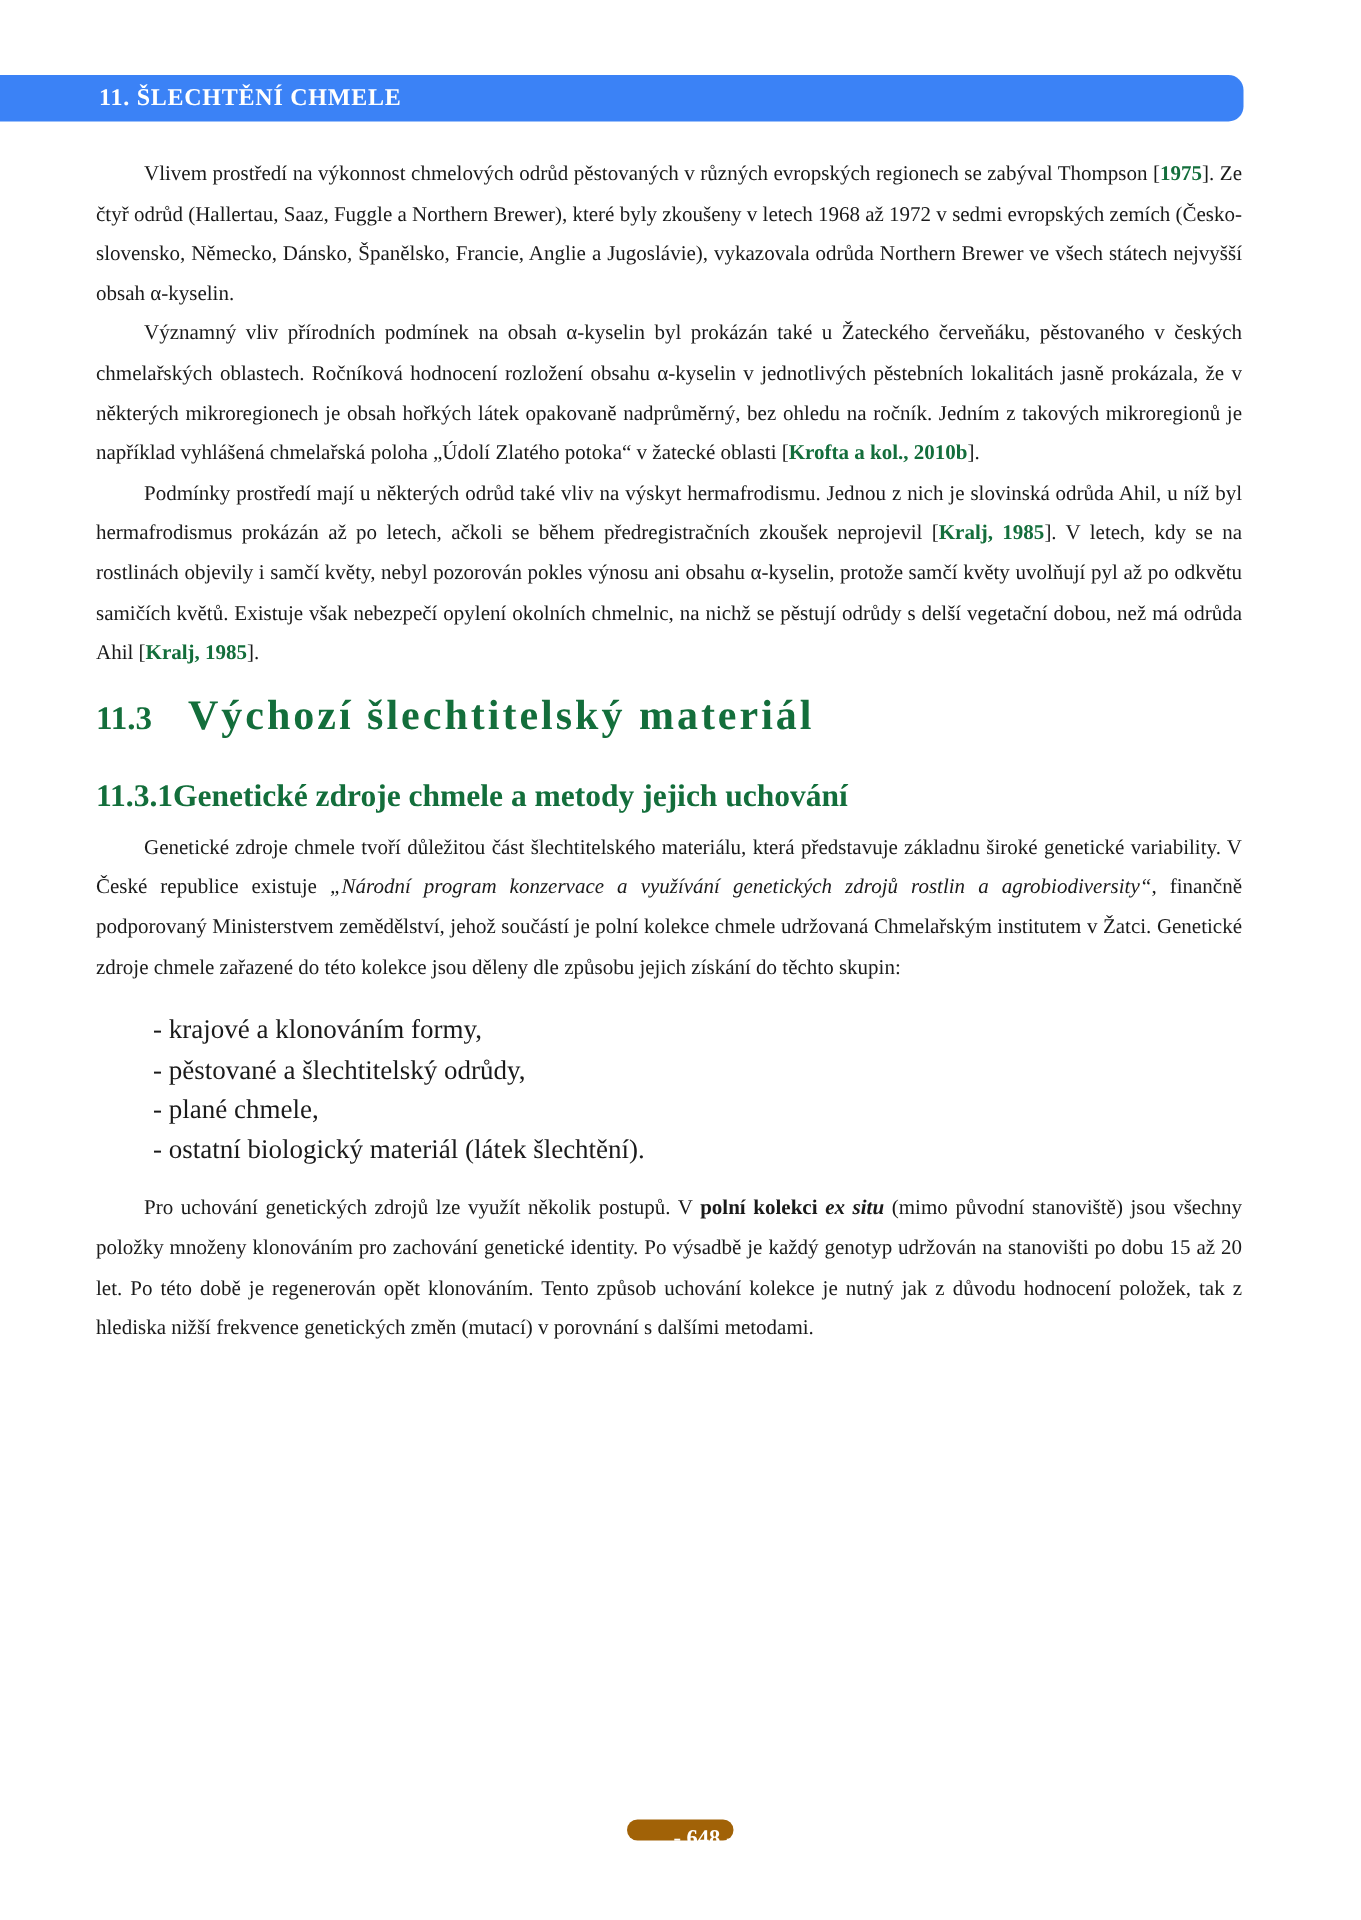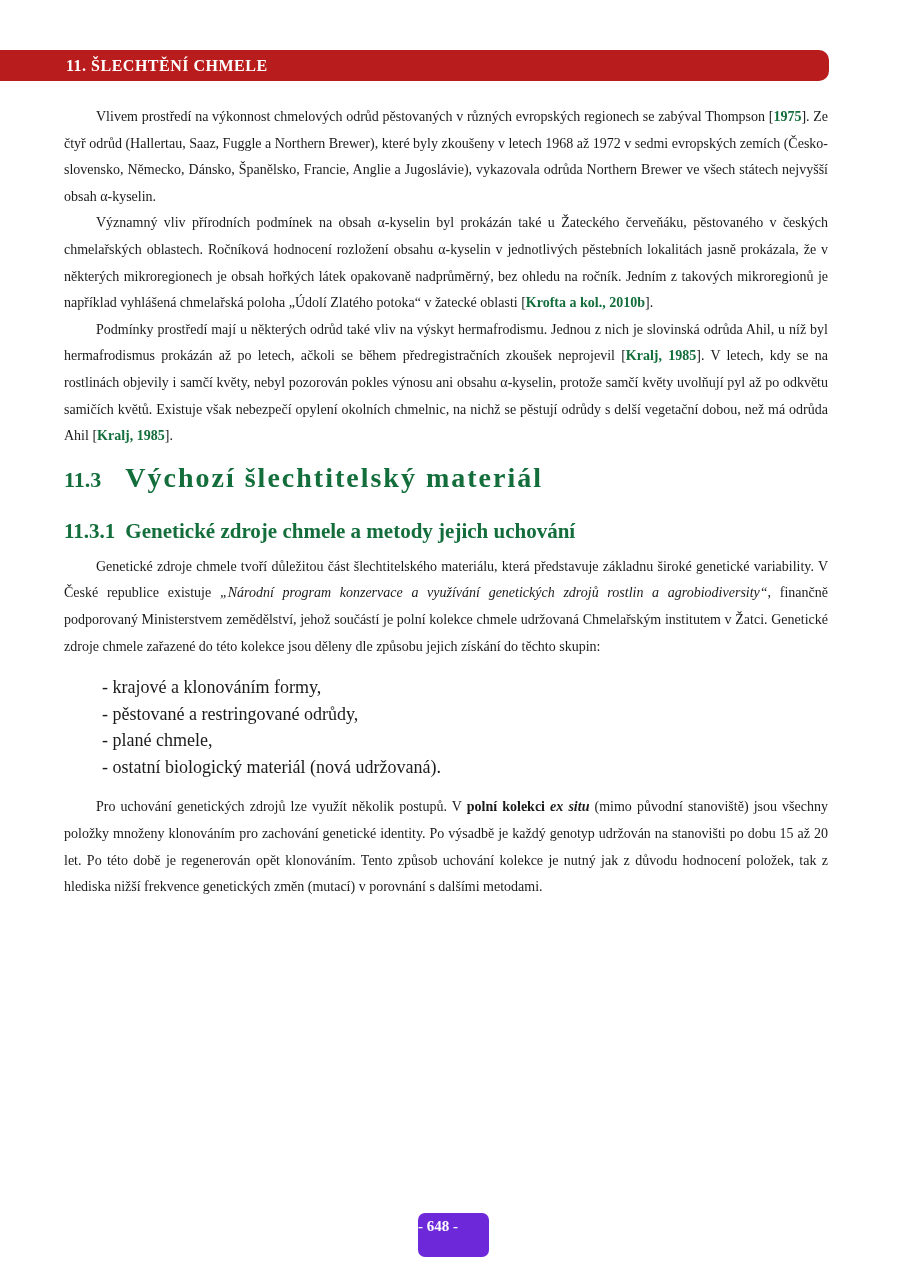--- a/index.html
+++ b/index.html
@@ -1,37 +1,37 @@
 <!DOCTYPE html>
 <html><head>
 <meta charset="utf-8">
 <style>
   html, body { margin:0; padding:0; background:#ffffff; }
   body { width:907px; height:1280px; position:relative; overflow:hidden;
          font-family:"Liberation Serif", serif; color:#1a1a1a; }
   .header-bar { position:absolute; left:0; top:50px; width:829px; height:31px;
-                background:#b91c1c; border-radius:0 10px 10px 0; }
+                background:#3b82f6; border-radius:0 10px 10px 0; }
   .header-title { position:absolute; left:66px; top:7px; color:#ffffff;
                   font-family:"Liberation Serif", serif; font-weight:bold;
                   font-size:16px; letter-spacing:0.5px; }
   .content { position:absolute; left:64px; top:104px; width:764px; }
   p { margin:0; font-size:14px; line-height:26.6px; text-align:justify; }
   p.indent { text-indent:32px; }
   .cite { color:#136e3b; font-weight:bold; }
   h2 { margin:8px 0 6px 0; color:#136e3b; font-size:28px; font-weight:bold; line-height:40px; }
   h2 .num { font-size:22px; margin-right:24px; }
   h2 .txt { letter-spacing:2px;margin-top:22px; }
   h3 { margin:16px 0 8px 0; color:#136e3b; font-size:21px; font-weight:bold; line-height:30px; }
-  h3 .num { margin-right:10px; }
+  h3 .num { }
   ul.dash { list-style:none; margin:14px 0 14px 38px; padding:0; }
   ul.dash li { font-size:18px; line-height:26.6px; }
   ul.dash li::before { content:"- "; }
-  .page-badge { position:absolute; left:418px; top:1213px; width:71px; height:44px;
-                background:#6d28d9; border-radius:7px; color:#ffffff; font-weight:bold;
-                font-size:15px; text-align:left; line-height:27px; }
+  .page-badge { position:absolute; left:418px; top:1213px; width:71px; height:14px;
+                background:#a16207; border-radius:7px; color:#ffffff; font-weight:bold;
+                font-size:15px; text-align:right; line-height:27px; }
 </style>
 </head>
 <body>
 
 <div class="header-bar">
   <span class="header-title">11. ŠLECHTĚNÍ CHMELE</span>
 </div>
 
 <div class="content">
   <p class="indent"><span>Vlivem prostředí na výkonnost chmelových odrůd pěstovaných v různých evropských regionech se zabýval Thompson [</span><span class="cite">1975</span><span>]. Ze čtyř odrůd (Hallertau, Saaz, Fuggle a Northern Brewer), které byly zkoušeny v letech 1968 až 1972 v sedmi evropských zemích (Česko­slovensko, Německo, Dánsko, Španělsko, Francie, Anglie a Jugoslávie), vykazovala odrůda Northern Brewer ve všech státech nejvyšší obsah α-kyselin.</span></p>
@@ -42,21 +42,21 @@
 
   <h2><span class="num">11.3</span><span class="txt">Výchozí šlechtitelský materiál</span></h2>
 
 
   <h3><span class="num">11.3.1</span><span>Genetické zdroje chmele a metody jejich uchování</span></h3>
 
   <p class="indent"><span>Genetické zdroje chmele tvoří důležitou část šlechtitelského materiálu, která představuje základnu široké genetické variability. V České republice existuje </span><i>„Národní program konzerva­ce a využívání genetických zdrojů rostlin a agrobiodiversity“</i><span>, finančně podporovaný Minister­stvem zemědělství, jehož součástí je polní kolekce chmele udržovaná Chmelařským institutem v Žatci. Genetické zdroje chmele zařazené do této kolekce jsou děleny dle způsobu jejich získání do těchto skupin:</span></p>
 
   <ul class="dash">
     <li>krajové a klonováním formy,</li>
-    <li>pěstované a restringované odrůdy,</li>
+    <li>pěstované a šlechtitelský odrůdy,</li>
     <li>plané chmele,</li>
-    <li>ostatní biologický materiál (nová udržovaná).</li>
+    <li>ostatní biologický materiál (látek šlechtění).</li>
   </ul>
 
   <p class="indent"><span>Pro uchování genetických zdrojů lze využít několik postupů. V </span><b>polní kolekci </b><b><i>ex situ</i></b><span> (mimo původní stanoviště) jsou všechny položky množeny klonováním pro zachování genetické identity. Po výsadbě je každý genotyp udržován na stanovišti po dobu 15 až 20 let. Po této době je regenerován opět klonováním. Tento způsob uchování kolekce je nutný jak z důvodu hodnocení položek, tak z hlediska nižší frekvence genetických změn (mutací) v porovnání s dalšími metodami.</span></p>
 </div>
 
 <div class="page-badge">- 648 -</div>
 
 </body></html>

